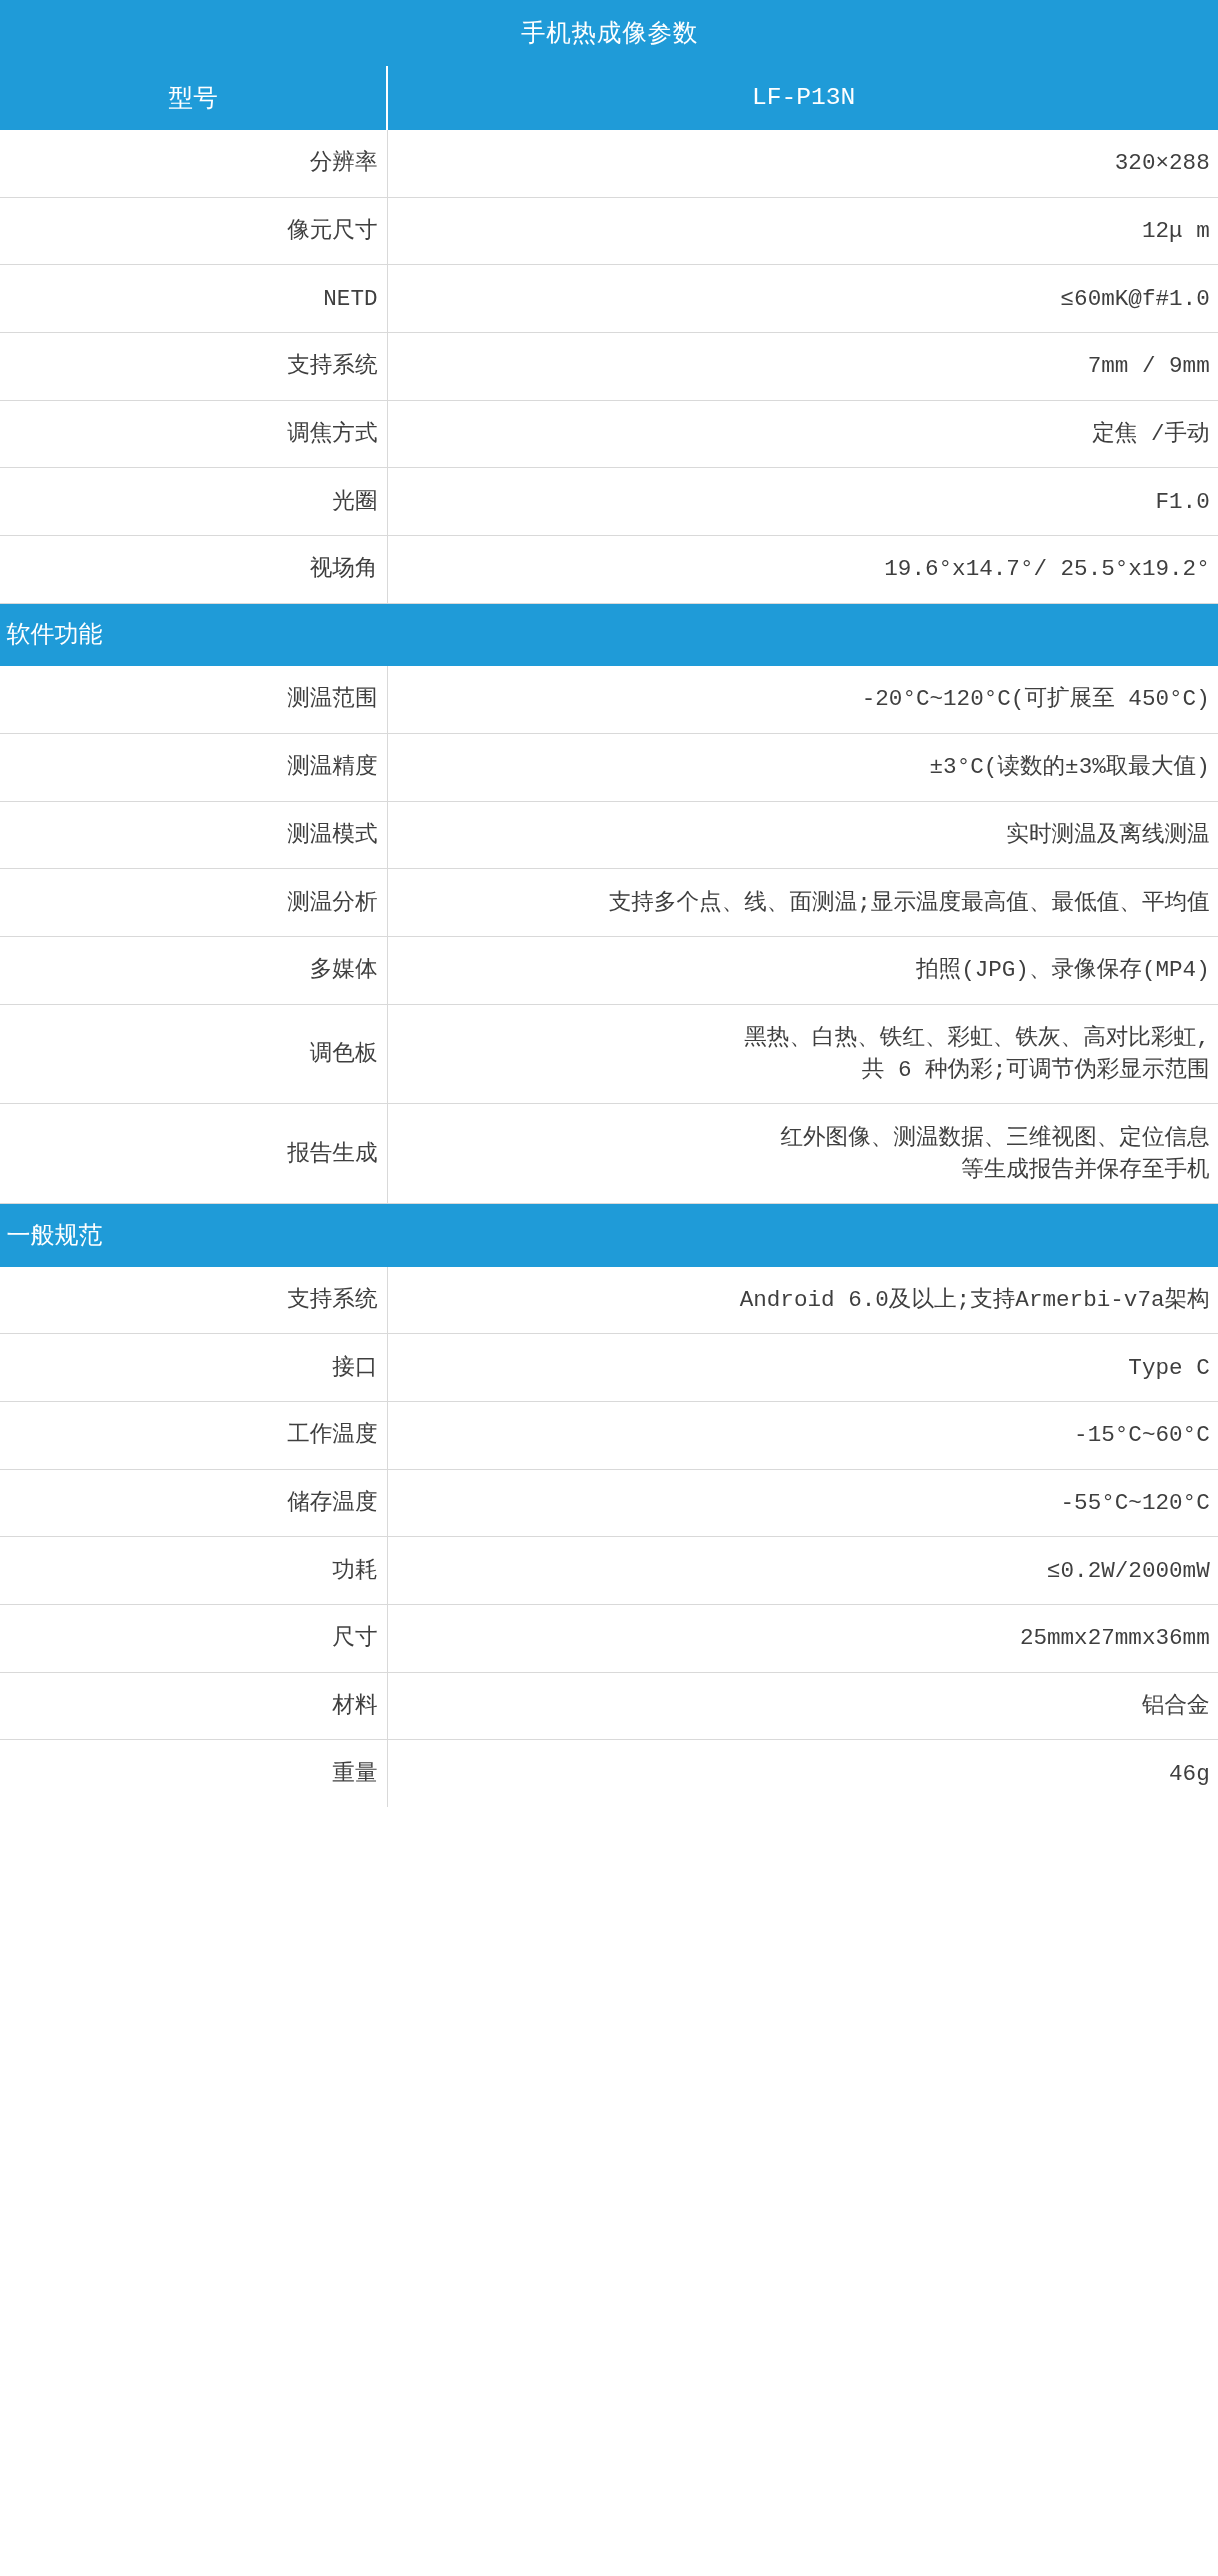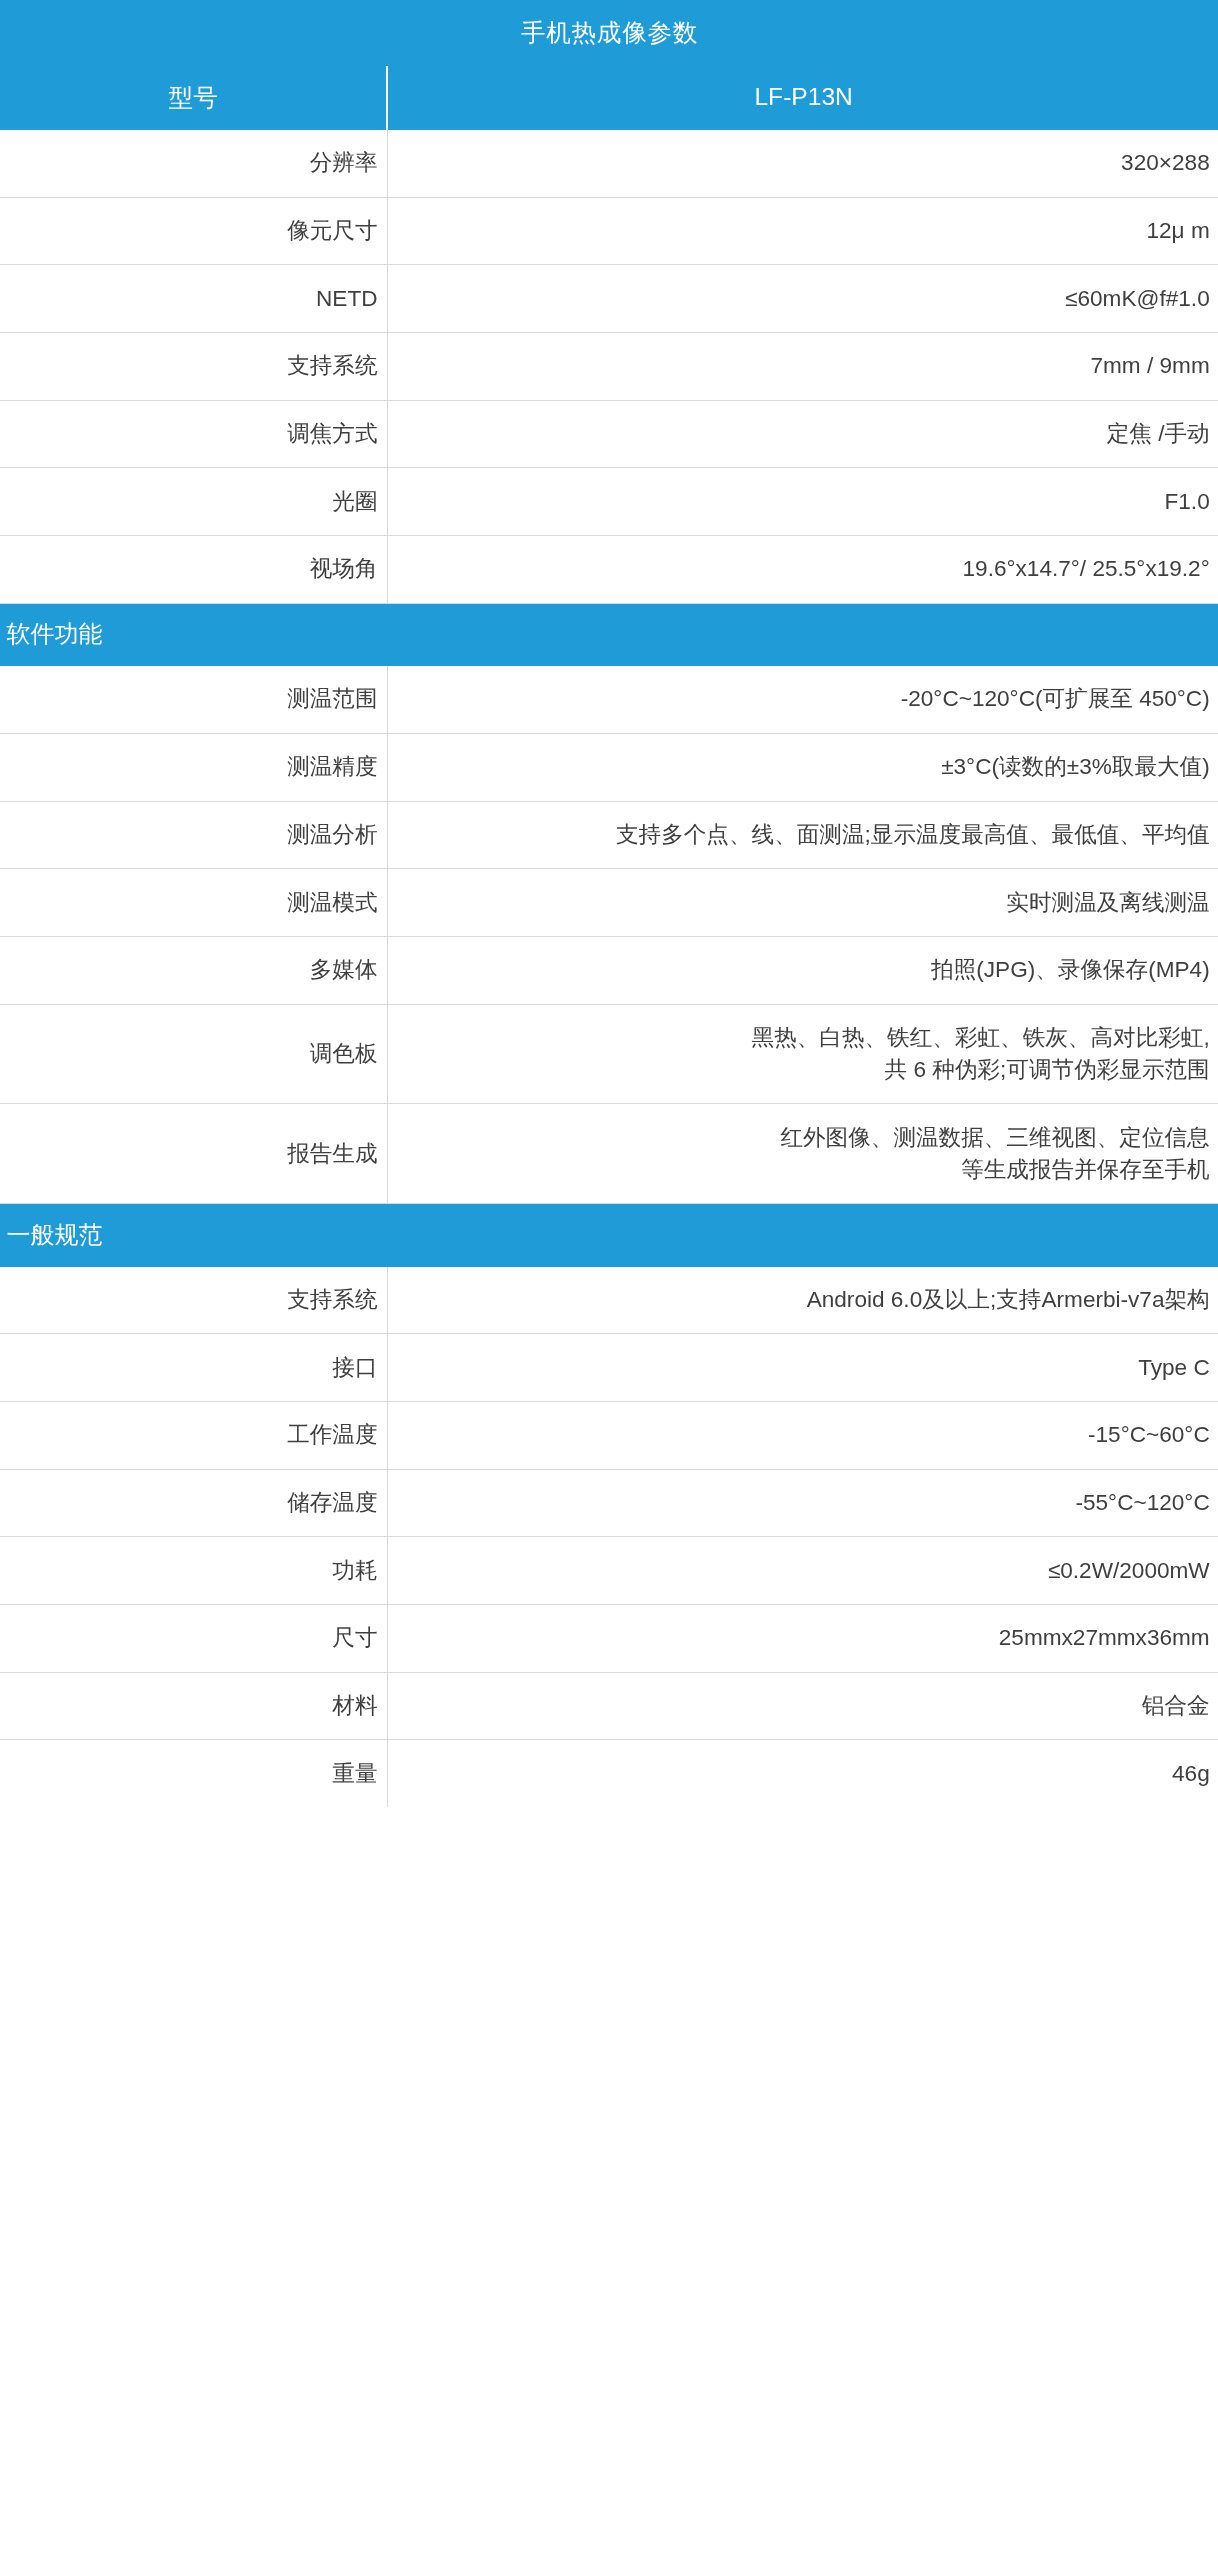--- a/index.html
+++ b/index.html
@@ -7,20 +7,21 @@
     margin: 0;
     padding: 0;
     background: #ffffff;
     font-family: "Liberation Sans", sans-serif;
   }
   .sheet {
     width: 1160px;
     margin: 0;
     padding: 0;
     background: #ffffff;
+    font-family: Liberation Mono, monospace;
   }
   table.spec {
     width: 1219px;
     border-collapse: collapse;
     table-layout: fixed;
   }
   table.spec col.c1 { width: 387px; }
   table.spec col.c2 { width: 831px; }
 
   
@@ -126,26 +127,26 @@
       </tr>
       <tr class="data-row">
         <td class="label">测温范围</td>
         <td>-20°C~120°C(可扩展至 450°C)</td>
       </tr>
       <tr class="data-row">
         <td class="label">测温精度</td>
         <td>±3°C(读数的±3%取最大值)</td>
       </tr>
       <tr class="data-row">
+        <td class="label">测温模式</td>
+        <td>实时测温及离线测温</td>
+      </tr>
+      <tr class="data-row">
         <td class="label">测温分析</td>
         <td>支持多个点、线、面测温;显示温度最高值、最低值、平均值</td>
-      </tr>
-      <tr class="data-row">
-        <td class="label">测温模式</td>
-        <td>实时测温及离线测温</td>
       </tr>
       <tr class="data-row">
         <td class="label">多媒体</td>
         <td>拍照(JPG)、录像保存(MP4)</td>
       </tr>
       <tr class="data-row">
         <td class="label">调色板</td>
         <td class="two-line" style="white-space: pre-line;">黑热、白热、铁红、彩虹、铁灰、高对比彩虹,
 共 6 种伪彩;可调节伪彩显示范围</td>
       </tr>

